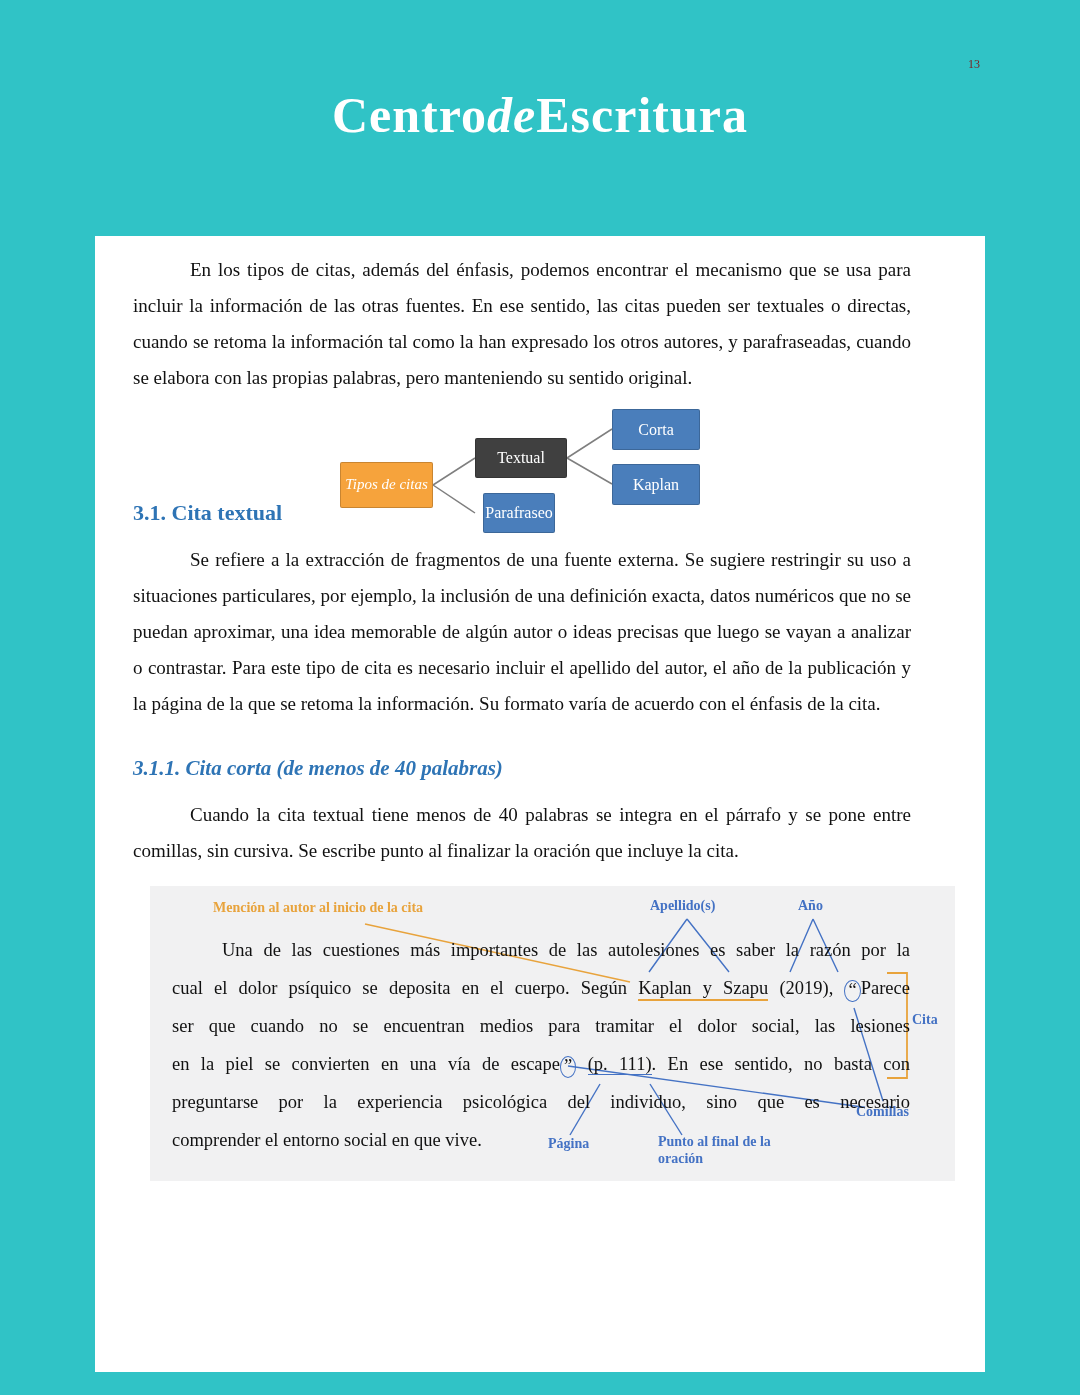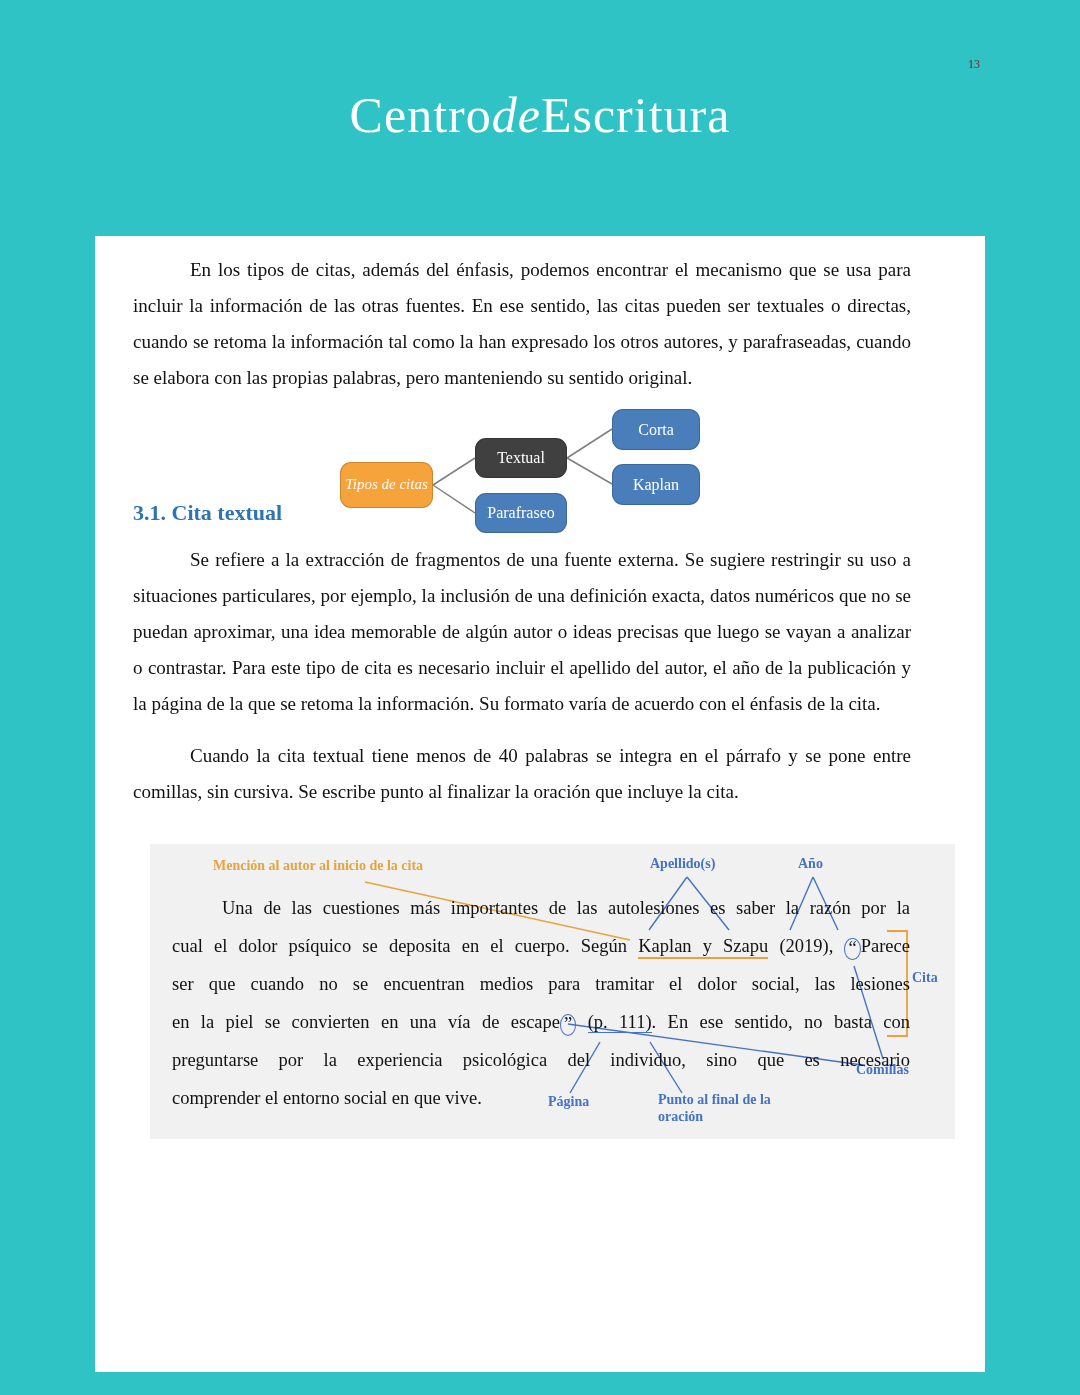--- a/index.html
+++ b/index.html
@@ -10,55 +10,55 @@
     font-family:"Liberation Serif", serif;
     color:#111;
     overflow:hidden;
   }
   .page-number{
     position:absolute; top:57px; right:100px;
     color:#7f1d1d; font-size:12px;
   }
   .logo{
     position:absolute; top:90px; left:0; width:100%;
-    text-align:center; color:#fff;
+    text-align:center; color:#fff;font-weight:bold;
   }
   .logo-main{ font-size:50px; letter-spacing:1px; line-height:1.0; }
   .logo-main em{ font-style:italic; }
   .logo-sub{ font-size:32px; font-style:italic; letter-spacing:12px; margin-top:6px; }
   .sheet{
     position:absolute; left:95px; top:236px; width:890px; height:1136px;
     background:#ffffff;
   }
   .content{ padding:16px 74px 0 38px;border-radius:6px; }
   .body-text{
     font-size:19px; line-height:36px; text-align:justify; text-indent:57px;
   }
   
   .diagram{ position:absolute; left:0; top:169px; width:890px; height:135px; }
   .diagram svg{ position:absolute; left:0; top:0; }
   .dg-box{
     position:absolute; color:#fff; text-align:center;
     display:flex; align-items:center; justify-content:center;
-    font-size:16px; border-radius:11px; border:1px solid rgba(0,0,0,0.18);
+    font-size:16px; border-radius:2px; border:1px solid rgba(0,0,0,0.18);
   }
   .dg-root{ left:245px; top:57px; width:93px; height:46px; background:#F6A33C; font-size:15px; line-height:1.15; padding:2px;font-style:italic; }
   .dg-textual{ left:380px; top:33px; width:92px; height:40px; background:#404040; }
-  .dg-parafraseo{ left:380px; top:88px; width:92px; height:40px; background:#4A7EBB; }
+  .dg-parafraseo{ left:388px; top:88px; width:72px; height:40px; background:#4A7EBB; }
   .dg-corta{ left:517px; top:4px; width:88px; height:41px; background:#4A7EBB; }
   .dg-larga{ left:517px; top:59px; width:88px; height:41px; background:#4A7EBB; }
   
   .h-31{ margin-top:104px; color:#2E74B5; font-size:22px; font-weight:bold; }
   .p-31{ margin-top:16px; }
   .h-311{ margin-top:34px; color:#2E74B5; font-size:21px; font-weight:bold; font-style:italic; }
   .p-311{ margin-top:16px; }
   .h-narrativa{ margin-top:16px; margin-left:17px; color:#2E74B5; font-size:20px; font-weight:bold; }
   
   .example-box{
-    position:relative; margin-top:34px; margin-left:17px;
+    position:relative; margin-top:17px; margin-left:17px;
     width:805px; height:295px; background:#F1F1F2;
   }
   .example-box svg{ position:absolute; left:0; top:0; pointer-events:none; }
   .ex-text{ position:absolute; left:22px; top:45px; width:738px; font-size:18.5px; }
   .ex-line{ line-height:38px; text-align:justify; text-align-last:justify; }
   .ex-line.first{ text-indent:50px; }
   .ex-line.last{ text-align-last:auto; }
   .author{ border-bottom:2px solid #E8A33C; padding-bottom:1px; }
   .pagina-ref{ border-bottom:1.5px solid #4472C4; }
   .circled{
@@ -98,20 +98,21 @@
     <div class="dg-box dg-corta">Corta</div>
     <div class="dg-box dg-larga">Kaplan</div>
   </div>
 
   <div class="content">
     <p class="body-text">En los tipos de citas, además del énfasis, podemos encontrar el mecanismo que se usa para incluir la información de las otras fuentes. En ese sentido, las citas pueden ser textuales o directas, cuando se retoma la información tal como la han expresado los otros autores, y parafraseadas, cuando se elabora con las propias palabras, pero manteniendo su sentido original.</p>
 
     <h2 class="h-31">3.1.  Cita textual</h2>
     <p class="body-text p-31">Se refiere a la extracción de fragmentos de una fuente externa. Se sugiere restringir su uso a situaciones particulares, por ejemplo, la inclusión de una definición exacta, datos numéricos que no se puedan aproximar, una idea memorable de algún autor o ideas precisas que luego se vayan a analizar o contrastar. Para este tipo de cita es necesario incluir el apellido del autor, el año de la publicación y la página de la que se retoma la información. Su formato varía de acuerdo con el énfasis de la cita.</p>
 
+    <h2 class="h-311">3.1.1.  Cita corta (de menos de 40 palabras)</h2>
     <p class="body-text p-311">Cuando la cita textual tiene menos de 40 palabras se integra en el párrafo y se pone entre comillas, sin cursiva. Se escribe punto al finalizar la oración que incluye la cita.</p>
 
 
     <div class="example-box">
 
       <svg width="805" height="295" viewBox="0 0 805 295">
         <path d="M215 38 L480 96" stroke="#E8A33C" stroke-width="1.6" fill="none"></path>
         <path d="M737 87 L757 87 L757 192 L737 192" stroke="#E8A33C" stroke-width="1.8" fill="none"></path>
         <path d="M537 33 L499 86 M537 33 L579 86" stroke="#4472C4" stroke-width="1.4" fill="none"></path>
         <path d="M663 33 L640 86 M663 33 L688 86" stroke="#4472C4" stroke-width="1.4" fill="none"></path>

